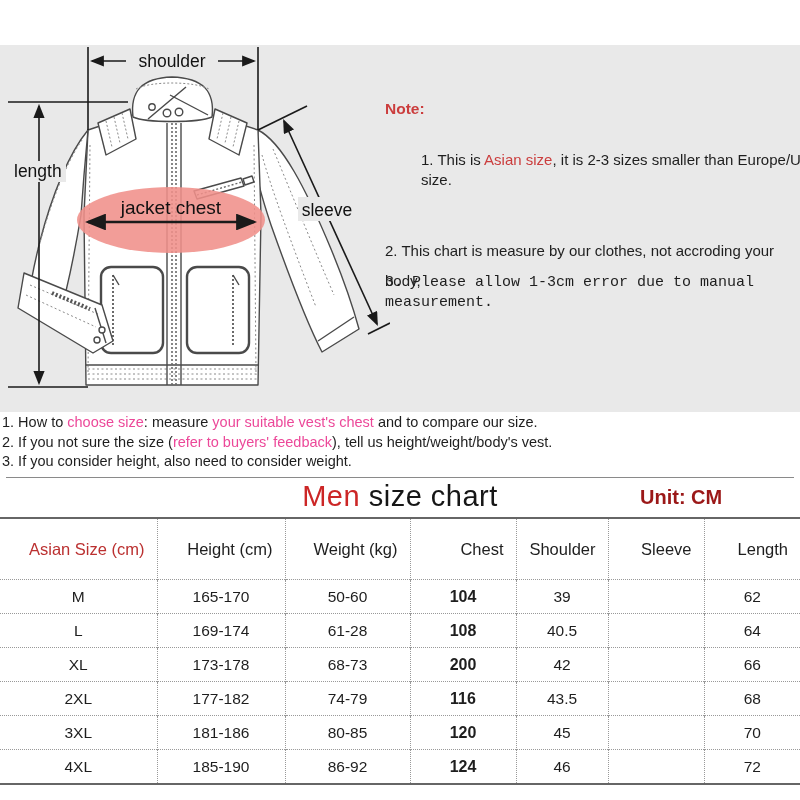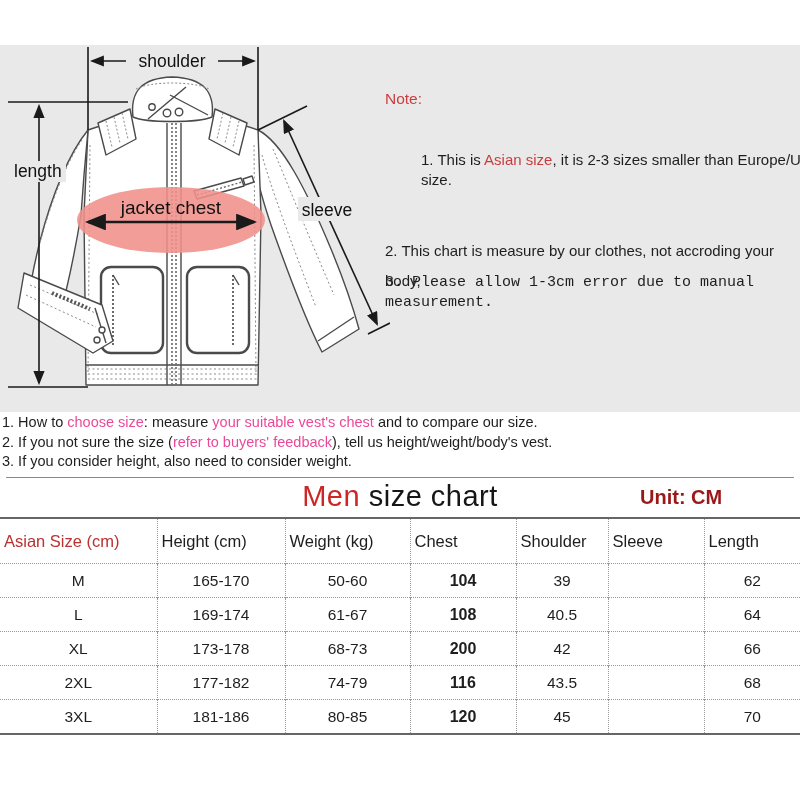--- a/index.html
+++ b/index.html
@@ -2,39 +2,39 @@
 <html><head>
 <meta charset="utf-8">
 <style>
   html,body{margin:0;padding:0;background:#ffffff;}
   #stage{position:relative;width:800px;height:800px;background:#ffffff;overflow:hidden;
          font-family:"Liberation Sans", sans-serif;color:#1e1e1e;}
   
   .hero{position:absolute;left:0;top:45px;width:800px;height:367px;background:#e9e9e9;}
   .diagram-svg{position:absolute;left:0;top:0;}
   .notes{position:absolute;left:385px;top:0;width:410px;font-size:15px;line-height:20px;}
-  .note-h{position:absolute;left:0;top:44px;color:#cb3d3d;font-size:15.5px;}
+  .note-h{position:absolute;left:0;top:54px;color:#cb3d3d;font-size:15.5px;font-weight:bold;}
   .note-1{position:absolute;left:0;top:105px;width:410px;margin-left:36px;}
   .note-2{position:absolute;left:0;top:152px;width:412px;line-height:30px;margin-top:39px;}
   .note-3{position:absolute;left:0;top:228px;width:410px;font-family:Liberation Mono, monospace;}
   .red{color:#cb3d3d;}
   .softred{color:#ec4899;}
   
   .tips{position:absolute;left:2px;top:413px;width:600px;font-size:14.5px;line-height:19.5px;}
   
   .title-band{position:absolute;left:0;top:477px;width:800px;height:40px;}
   .title-rule{position:absolute;left:6px;top:0;width:788px;border-top:1px solid #8a8a8a;}
   .chart-title{position:absolute;left:0;top:3px;width:800px;text-align:center;
                font-size:29px;letter-spacing:0.5px;color:#161616;}
   .chart-title .men{color:#cc2626;}
   .unit{position:absolute;left:640px;top:9px;font-size:20px;font-weight:bold;color:#9b1818;}
   
   table.size{position:absolute;left:0;top:517px;width:800px;border-collapse:collapse;
              border-top:2px solid #666;border-bottom:2px solid #666;table-layout:fixed;}
-  table.size th{height:36px;font-weight:normal;font-size:16.5px;text-align:left;padding:4px;}
+  table.size th{height:36px;font-weight:normal;font-size:16.5px;text-align:right;padding:12px;}
   table.size td{height:33px;font-size:15.5px;text-align:center;padding:0;}
   table.size th.first{color:#bb3030;}
   table.size td.chest{font-weight:bold;font-size:16px;}
   table.size tr.data td{border-top:1.5px dotted #999;}
   table.size th + th, table.size td + td{border-left:1.5px dotted #999;}
 </style>
 </head>
 <body>
 
 <div id="stage">
@@ -206,21 +206,21 @@
       <td>165-170</td>
       <td>50-60</td>
       <td class="chest">104</td>
       <td>39</td>
       <td></td>
       <td>62</td>
     </tr>
     <tr class="data">
       <td>L</td>
       <td>169-174</td>
-      <td>61-67</td>
+      <td>61-28</td>
       <td class="chest">108</td>
       <td>40.5</td>
       <td></td>
       <td>64</td>
     </tr>
     <tr class="data">
       <td>XL</td>
       <td>173-178</td>
       <td>68-73</td>
       <td class="chest">200</td>
@@ -239,15 +239,24 @@
     </tr>
     <tr class="data">
       <td>3XL</td>
       <td>181-186</td>
       <td>80-85</td>
       <td class="chest">120</td>
       <td>45</td>
       <td></td>
       <td>70</td>
     </tr>
+    <tr class="data">
+      <td>4XL</td>
+      <td>185-190</td>
+      <td>86-92</td>
+      <td class="chest">124</td>
+      <td>46</td>
+      <td></td>
+      <td>72</td>
+    </tr>
   </tbody>
     </table>
 </div>
 
 </body></html>

